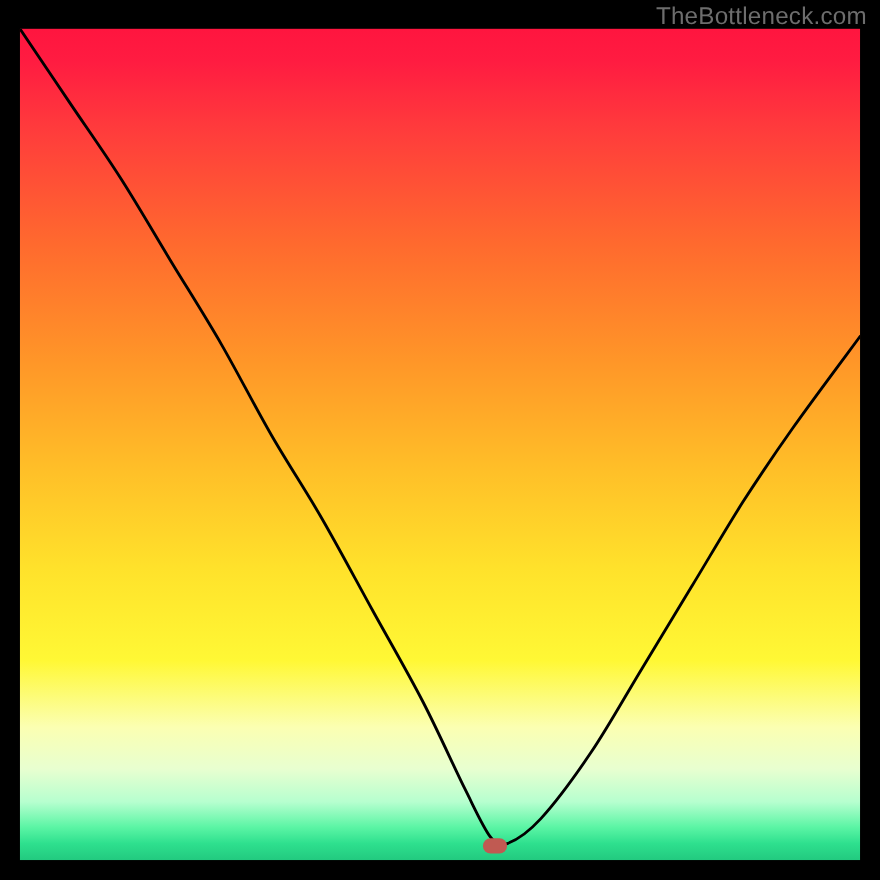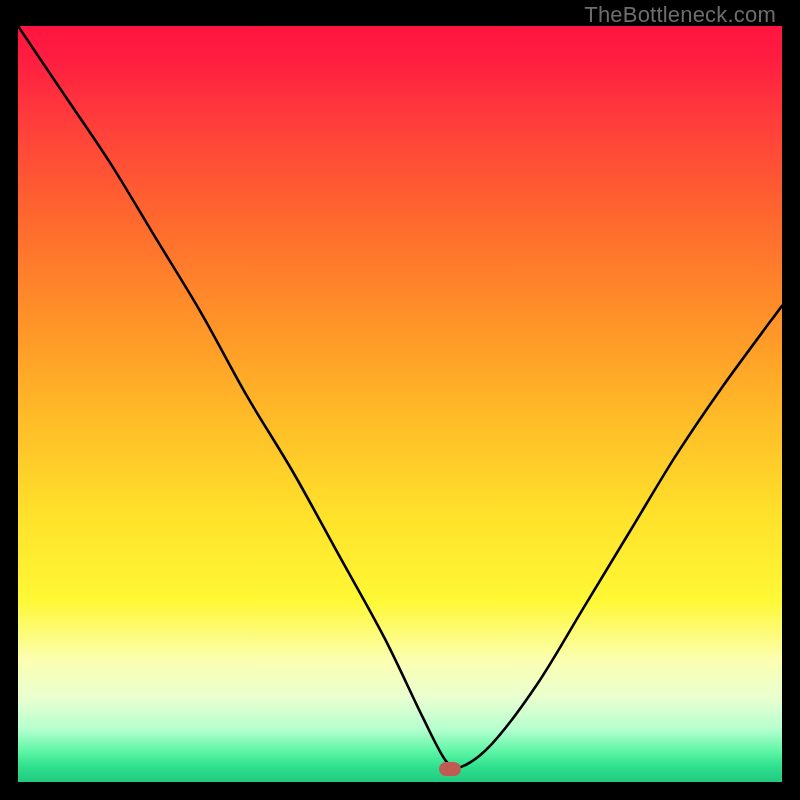--- a/index.html
+++ b/index.html
@@ -13,21 +13,21 @@
   }
   .frame {
     position: relative;
     width: 800px;
     height: 800px;
     background: #000;
   }
   .watermark {
     position: absolute;
     top: 2px;
-    right: 24px;
+    right: 12px;
     color: #6d6d6d;
     font-size: 22px;
     font-weight: 500;
     letter-spacing: 0.2px;
     z-index: 10;
   }
   .plot-area {
     position: absolute;
     left: 18px;
     top: 26px;

